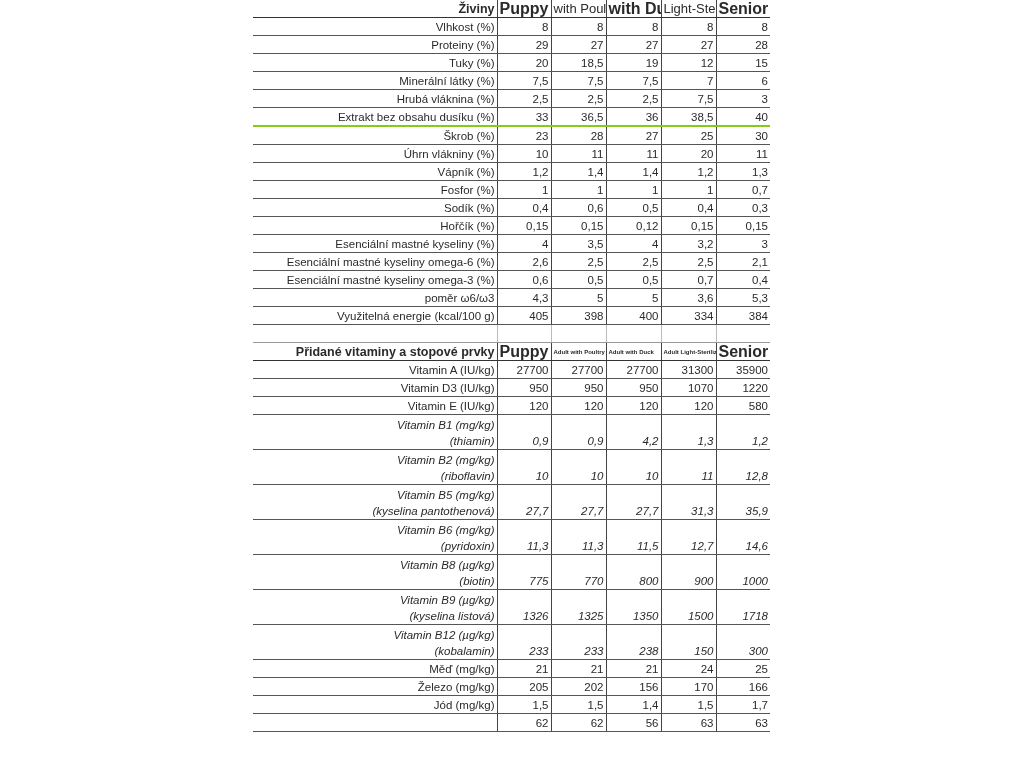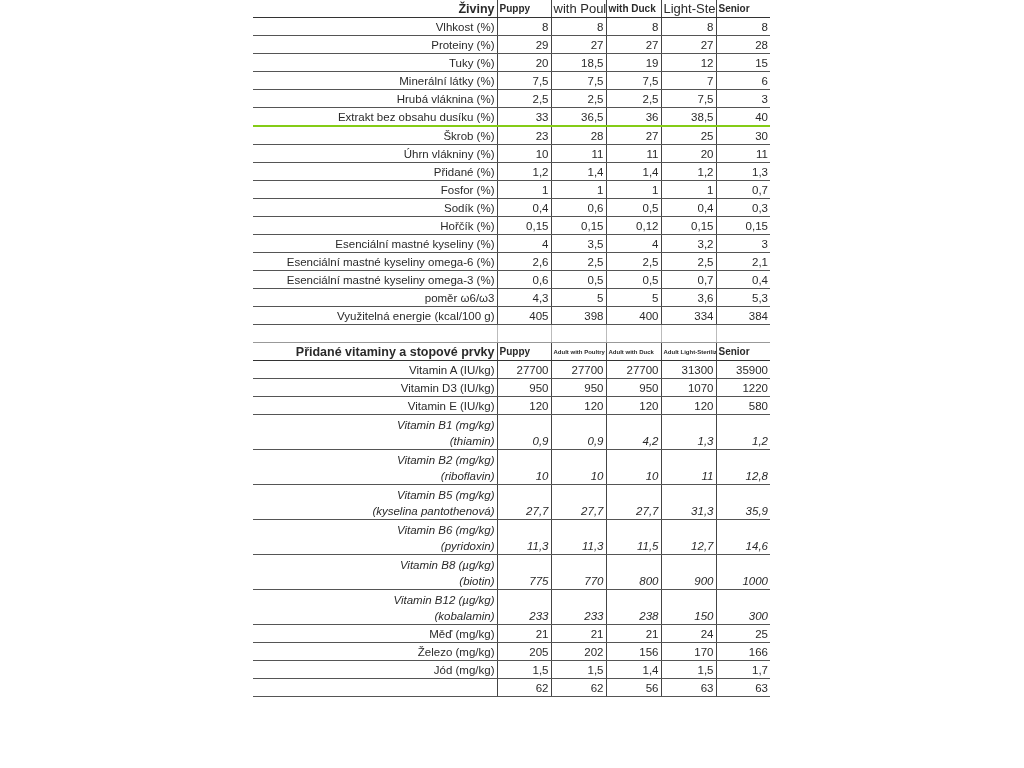--- a/index.html
+++ b/index.html
@@ -10,21 +10,21 @@
   col.c0 { width:244px; }
   col.c1 { width:54px; }
   col.c2 { width:55px; }
   col.c3 { width:55px; }
   col.c4 { width:55px; }
   col.c5 { width:54px; }
   td { font-size:11.5px; line-height:16px; padding:0 2px 0 2px; height:17px;
        border-bottom:1px solid #555; white-space:nowrap; overflow:hidden; vertical-align:bottom; }
   td.num { text-align:right; border-left:1px solid #444; }
   td.lbl { text-align:right; }
-  tr.hdr td { font-weight:bold; font-size:10px; border-bottom:1px solid #333; }
+  tr.hdr td { font-weight:bold; font-size:16px; border-bottom:1px solid #333; }
   tr.hdr td.small { font-weight:normal; font-size:13px; text-align:left; }
   tr.hdr td.smaller { font-weight:bold; font-size:6px; text-align:left; }
   tr.hdr td.hlbl { font-size:12.5px; }
   tr.hdr td.num { text-align:left; }
   tr.thick td { border-bottom:2px solid #84cc16; }
   tr.spacer td { height:17px; border-bottom:1px solid #999; }
   tr.spacer td.num { border-left:1px solid #bbb; }
   tr.tall td { height:34px; line-height:16px; white-space:normal;font-style:italic; }
 </style>
 </head>
@@ -107,21 +107,21 @@
         </tr>
         <tr class="">
           <td class="lbl"><span>Úhrn vlákniny (%)</span></td>
           <td class="num">10</td>
           <td class="num">11</td>
           <td class="num">11</td>
           <td class="num">20</td>
           <td class="num">11</td>
         </tr>
         <tr class="">
-          <td class="lbl"><span>Přidané (%)</span></td>
+          <td class="lbl"><span>Vápník (%)</span></td>
           <td class="num">1,2</td>
           <td class="num">1,4</td>
           <td class="num">1,4</td>
           <td class="num">1,2</td>
           <td class="num">1,3</td>
         </tr>
         <tr class="">
           <td class="lbl"><span>Fosfor (%)</span></td>
           <td class="num">1</td>
           <td class="num">1</td>
@@ -259,20 +259,28 @@
         </tr>
         <tr class="tall">
           <td class="lbl"><span>Vitamin B8 (µg/kg)</span><br><span>(biotin)</span></td>
           <td class="num">775</td>
           <td class="num">770</td>
           <td class="num">800</td>
           <td class="num">900</td>
           <td class="num">1000</td>
         </tr>
         <tr class="tall">
+          <td class="lbl"><span>Vitamin B9 (µg/kg)</span><br><span>(kyselina listová)</span></td>
+          <td class="num">1326</td>
+          <td class="num">1325</td>
+          <td class="num">1350</td>
+          <td class="num">1500</td>
+          <td class="num">1718</td>
+        </tr>
+        <tr class="tall">
           <td class="lbl"><span>Vitamin B12 (µg/kg)</span><br><span>(kobalamin)</span></td>
           <td class="num">233</td>
           <td class="num">233</td>
           <td class="num">238</td>
           <td class="num">150</td>
           <td class="num">300</td>
         </tr>
         <tr class="">
           <td class="lbl"><span>Měď (mg/kg)</span></td>
           <td class="num">21</td>

